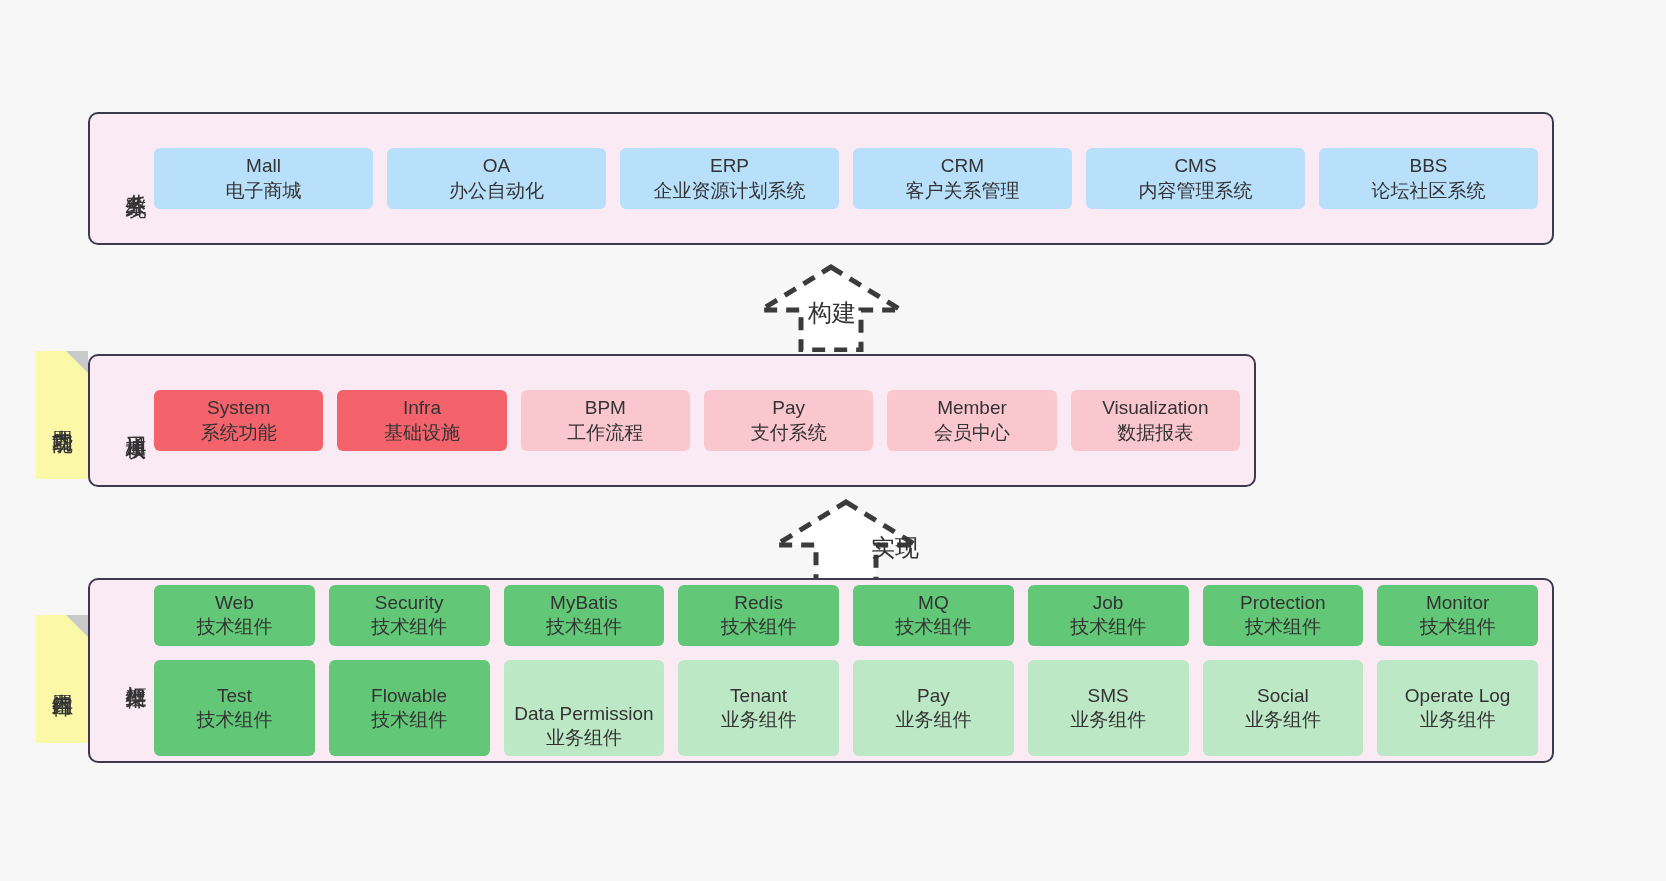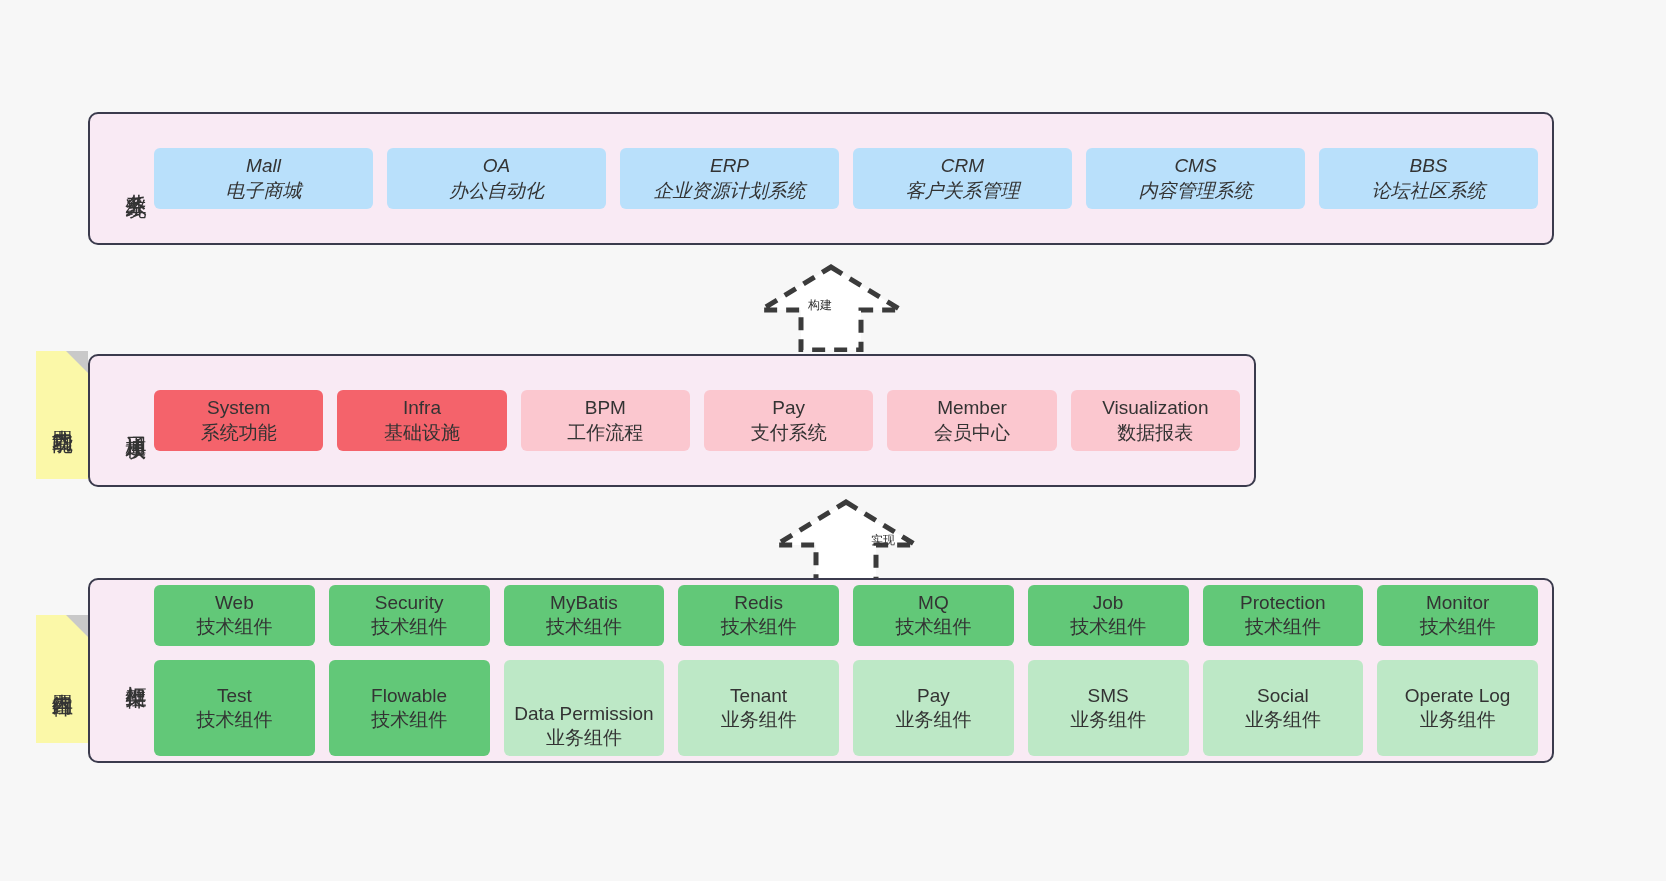--- a/index.html
+++ b/index.html
@@ -72,21 +72,21 @@
     text-align: center;
     font-size: 19px;
     line-height: 1.28;
     color: #333333;
     padding: 6px 4px;
   }
   .card .l1 { white-space: nowrap; }
   .card .l2 { white-space: nowrap; }
   .card.wrap .l1 { white-space: normal; margin-top: 36px; }
 
-  .c-blue        { background: #b9e0fb; font-style: italic; }
+  .c-blue        { background: #b9e0fb; }
   .c-red         { background: #f4636b; }
   .c-pink        { background: #fbc7cf; }
   .c-green       { background: #62c878; }
   .c-lightgreen  { background: #bde8c6; }
 
   
   .tab {
     position: absolute;
     box-sizing: border-box;
     background: #fbf8a8;
@@ -109,21 +109,21 @@
     border-left: 22px solid transparent;
     border-top: 22px solid #c9c9c9;
   }
 
   
   .uml-arrow {
     position: absolute;
   }
   .uml-arrow .lbl {
     position: absolute;
-    font-size: 12px;
+    font-size: 24px;
     color: #333333;
     background: transparent;
     white-space: nowrap;
   }
 </style>
 </head>
 <body>
 
 <div id="canvas">
 

